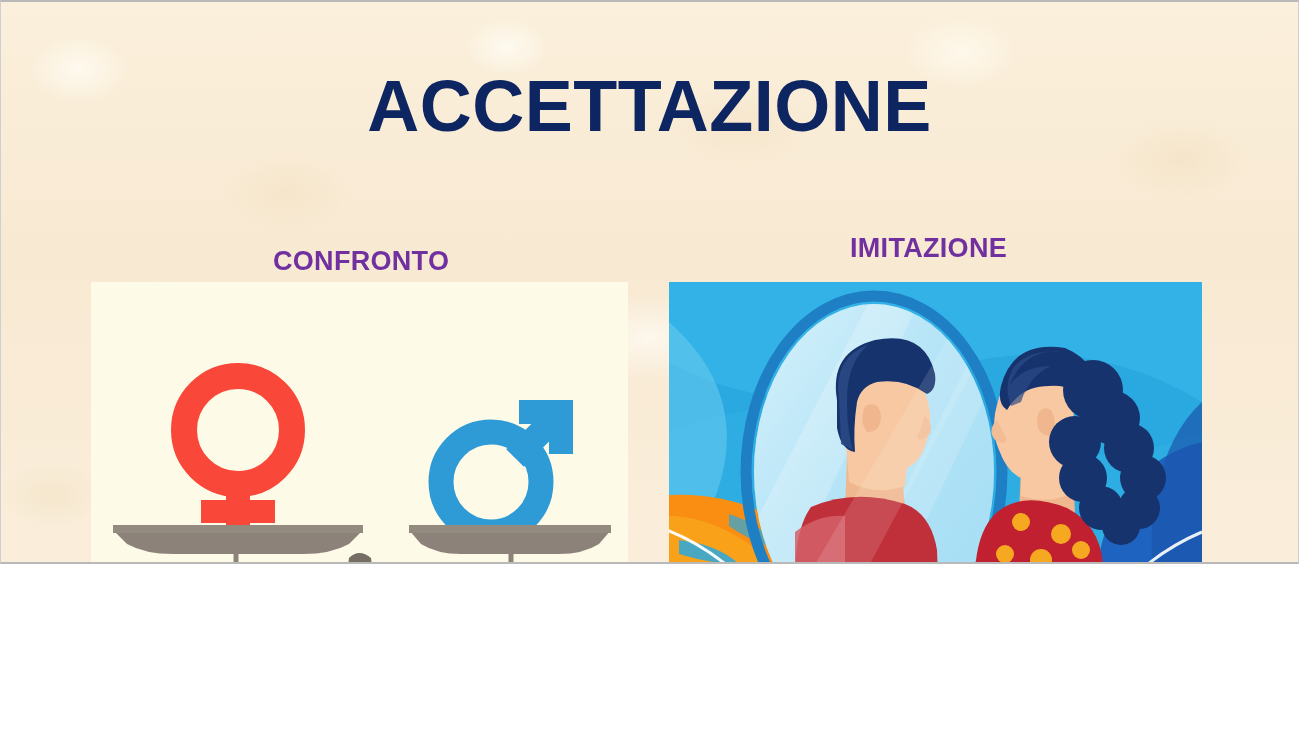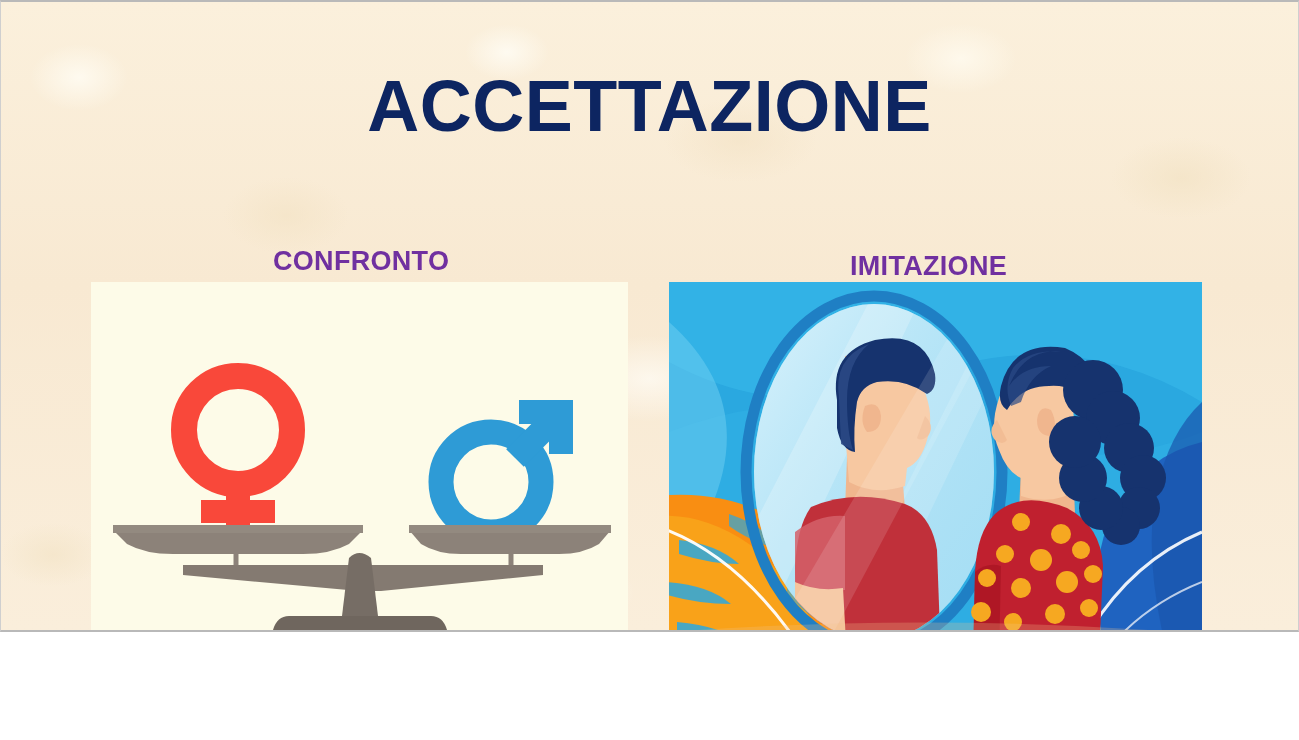--- a/index.html
+++ b/index.html
@@ -11,21 +11,21 @@
     width: 1299px;
     height: 740px;
     overflow: hidden;
     font-family: "Liberation Sans", sans-serif;
   }
 
   
   #slide {
     position: relative;
     width: 1299px;
-    height: 632px;
+    height: 564px;
     box-sizing: border-box;
     border-top: 2px solid #b9b9b9;
     border-bottom: 2px solid #b9b9b9;
     border-left: 1px solid #cfcfcf;
     border-right: 1px solid #cfcfcf;
     background-color: #f9ecd4;
     overflow: hidden;
   }
   
   #paper-texture {
@@ -69,21 +69,21 @@
   
   .caption {
     position: absolute;
     font-size: 27px;
     font-weight: bold;
     color: #7030a0;
     letter-spacing: .3px;
     white-space: nowrap;
   }
   #caption-left  { top: 244px; left: 272px; }
-  #caption-right { top: 231px; left: 849px; margin-top: 18px; }
+  #caption-right { top: 231px; left: 849px; }
 
   
   #fig-left {
     position: absolute;
     left: 90px;
     top: 280px;
     width: 537px;
     height: 377px;
     background: #fdfbe8;
     overflow: hidden;

